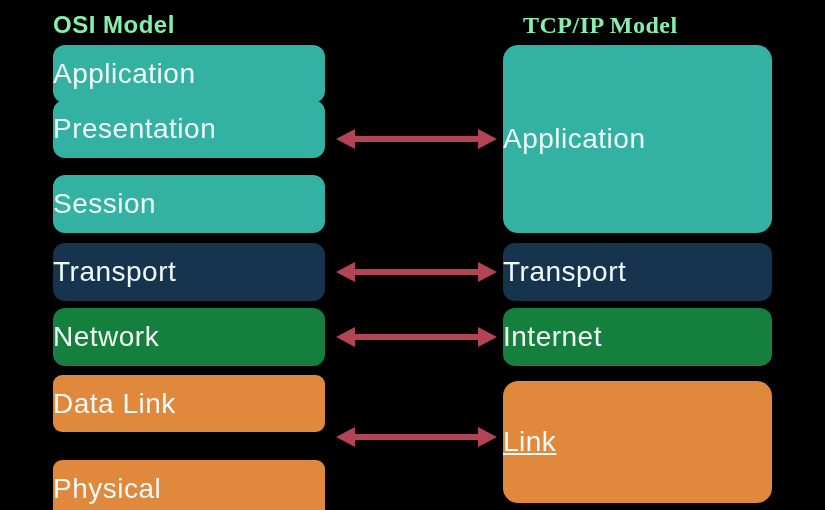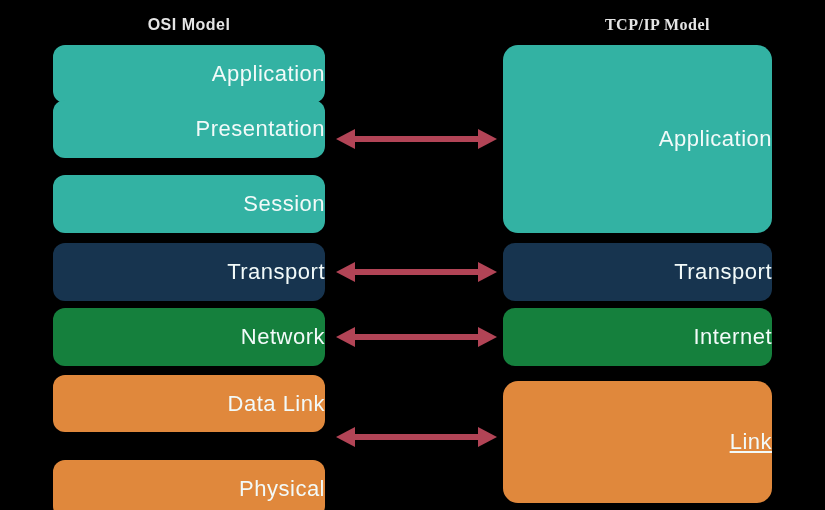--- a/index.html
+++ b/index.html
@@ -5,38 +5,38 @@
   html,body{margin:0;padding:0;background:#000;}
   .canvas{
     position:relative;
     width:825px;height:510px;
     background:#000000;
     overflow:hidden;
     font-family:"Liberation Sans", sans-serif;
   }
   .col-title{
     position:absolute;top:11px;height:28px;line-height:28px;
-    text-align:center;font-size:16px;font-weight:bold;
-    color:#e5e5e5;letter-spacing:0.5px;
+    text-align:left;font-size:24px;font-weight:bold;
+    color:#86efac;letter-spacing:0.5px;
   }
   .title-left{left:53px;width:272px;}
   .title-right{left:523px;width:269px;font-family:Liberation Serif, serif;}
 
   .box{
     position:absolute;
-    display:flex;align-items:center;justify-content:flex-end;
-    color:#f2faf9;font-size:22px;letter-spacing:0.5px;
+    display:flex;align-items:center;justify-content:flex-start;
+    color:#f2faf9;font-size:28px;letter-spacing:0.5px;
     border-radius:12px;
     box-sizing:border-box;
   }
   .box.big{border-radius:15px;}
   .teal{background:#33b2a3;}
   .navy{background:#17344f;}
   .darkteal{background:#15803d;}
-  .orange{background:#e0883c;}
+  .orange{background:#e0883c;border-radius:9px;}
 
   .col-l{left:53px;width:272px;}
   .col-r{left:503px;width:269px;}
 
   .l1{top:45px;height:58px;}
   .l2{top:100px;height:58px;}
   .l3{top:175px;height:58px;}
   .l4{top:243px;height:58px;}
   .l5{top:308px;height:58px;}
   .l6{top:375px;height:57px;}

